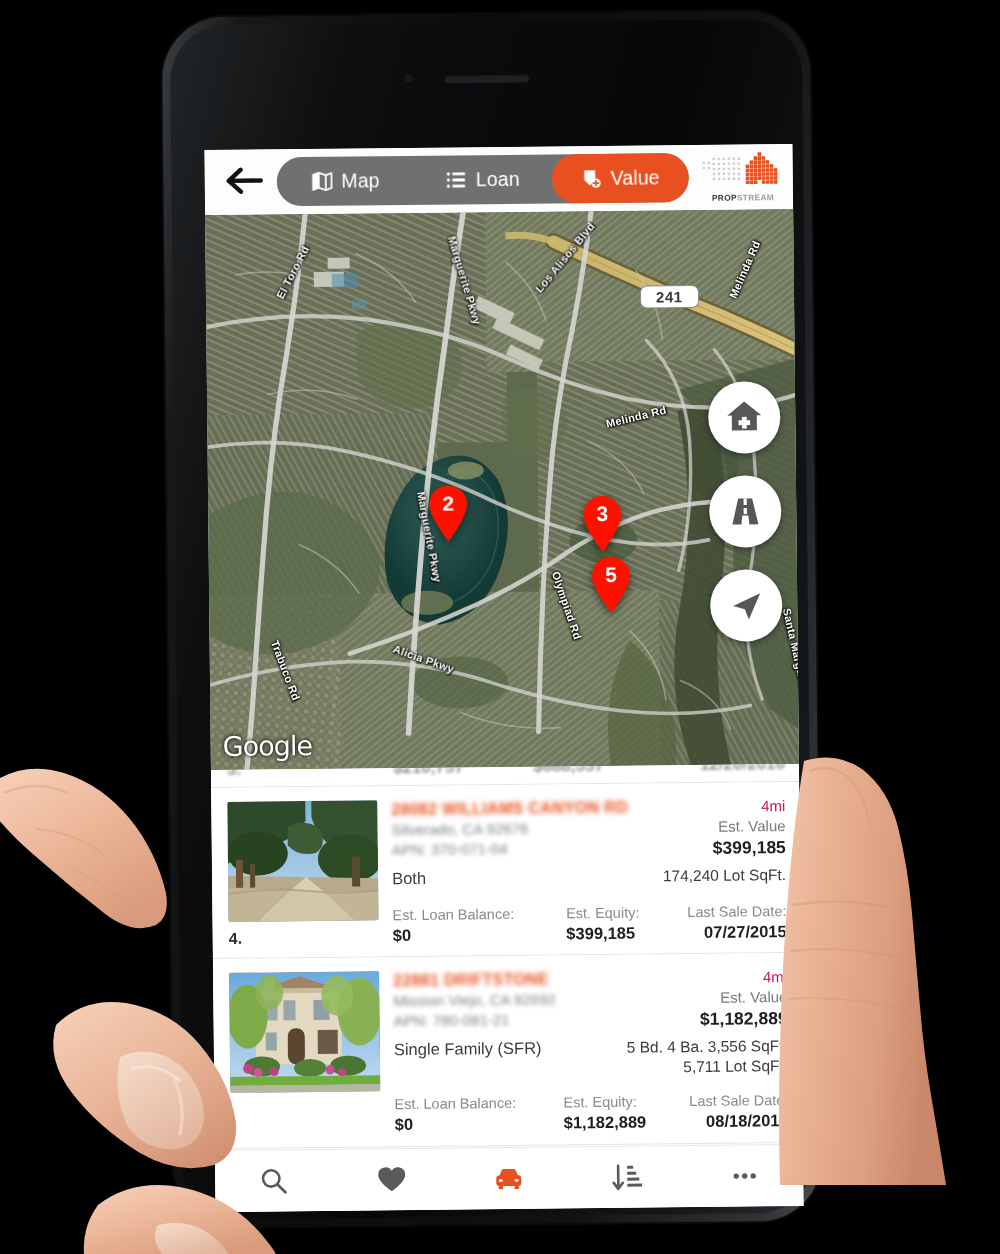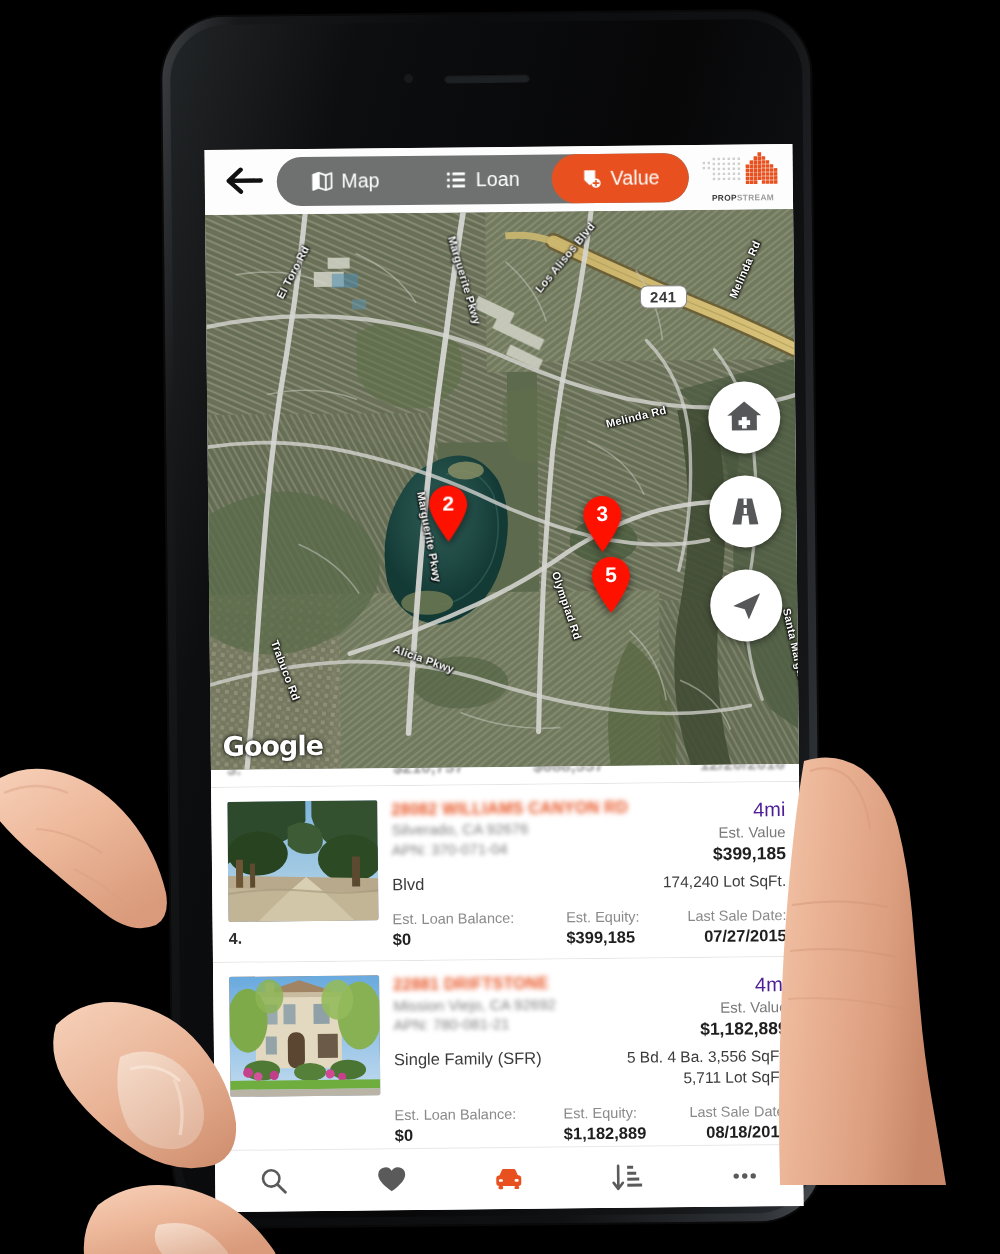--- a/index.html
+++ b/index.html
@@ -84,21 +84,21 @@
   #map-canvas { position:absolute; inset:0; }
 
   .map-label {
     position:absolute; color:#fff; font-size:11px; font-weight:700;
     text-shadow:0 0 3px #000,0 0 3px #000,1px 1px 2px #000;
     white-space:nowrap; letter-spacing:.3px; pointer-events:none;
     font-family:"Liberation Sans", sans-serif;
   }
   #shield-241 {
     position:absolute; left:434px; top:75px; background:#fff; color:#3a3a3a;
-    font-size:15px; font-weight:700; padding:2px 9px; border-radius:7px;
+    font-size:15px; font-weight:700; padding:2px 15px; border-radius:7px;
     border:1.5px solid #8a8a8a; letter-spacing:.5px;
   }
 
   .marker { position:absolute; width:44px; height:58px; cursor:pointer; }
   .marker svg { width:100%; height:100%; display:block;
     filter:drop-shadow(0 3px 4px rgba(0,0,0,.55)); }
   .marker-num {
     position:absolute; top:7px; left:0; width:100%; text-align:center;
     color:#fff; font-size:21px; font-weight:700; pointer-events:none;
   }
@@ -108,21 +108,21 @@
   }
   .map-ctrl {
     width:72px; height:72px; border-radius:50%; background:#fff;
     display:flex; align-items:center; justify-content:center; cursor:pointer;
     box-shadow:0 2px 7px rgba(0,0,0,.45);
   }
   .map-ctrl svg { width:40px; height:40px; fill:#555758; display:block; }
 
   #google-logo {
     position:absolute; left:12px; bottom:8px;
-    font-size:27px; font-weight:700; letter-spacing:-1px;
+    font-size:27px; font-weight:400; letter-spacing:-1px;
     color:#fff; text-shadow:0 0 3px rgba(0,0,0,.85),0 0 5px rgba(0,0,0,.7);
     font-family:"DejaVu Sans", sans-serif;
   }
 
   
   #list-area {
     position:relative; background:#fff; height:442px; overflow:hidden;
   }
   .row-clipped-top {
     height:18px; position:relative; border-bottom:1px solid #e4e4e4;
@@ -152,21 +152,21 @@
   .rr-addr-block { min-width:0; }
   .addr-line {
     font-size:16px; font-weight:700; color:#E8511F; letter-spacing:.3px;
     filter:blur(2.4px); white-space:nowrap; line-height:1.28;
   }
   .city-line, .apn-line {
     font-size:15px; color:#808080; filter:blur(2.3px); white-space:nowrap;
     line-height:1.32;
   }
   .rr-meta { text-align:right; flex:0 0 auto; }
-  .dist { font-size:20px; color:#4c1d95; line-height:1.3; }
+  .dist { font-size:15px; color:#be185d; line-height:1.3; }
   .ev-label { font-size:15px; color:#7a7a7a; line-height:1.35; }
   .ev-value { font-size:17.5px; color:#1f1f1f; font-weight:700; line-height:1.3; }
 
   .rr-mid { display:flex; justify-content:space-between; align-items:flex-start;
             margin-top:6px; gap:10px; }
   .ptype { font-size:16.5px; color:#3c3c3c; }
   .specs { text-align:right; font-size:15.5px; color:#3c3c3c; line-height:1.35; }
 
   .rr-bottom { display:flex; justify-content:space-between; margin-top:auto;
                padding-top:14px; gap:6px; }
@@ -570,21 +570,21 @@
               <div class="apn-line">APN: 370-071-04</div>
             </div>
             <div class="rr-meta">
               <div class="dist">4mi</div>
               <div class="ev-label">Est. Value</div>
               <div class="ev-value">$399,185</div>
             </div>
           </div>
 
           <div class="rr-mid">
-            <div class="ptype">Blvd</div>
+            <div class="ptype">Both</div>
             <div class="specs">
               <div>174,240 Lot SqFt.</div>
             </div>
           </div>
 
           <div class="rr-bottom">
             <div class="fin-col c1">
               <span class="fin-label">Est. Loan Balance:</span>
               <span class="fin-value">$0</span>
             </div>

